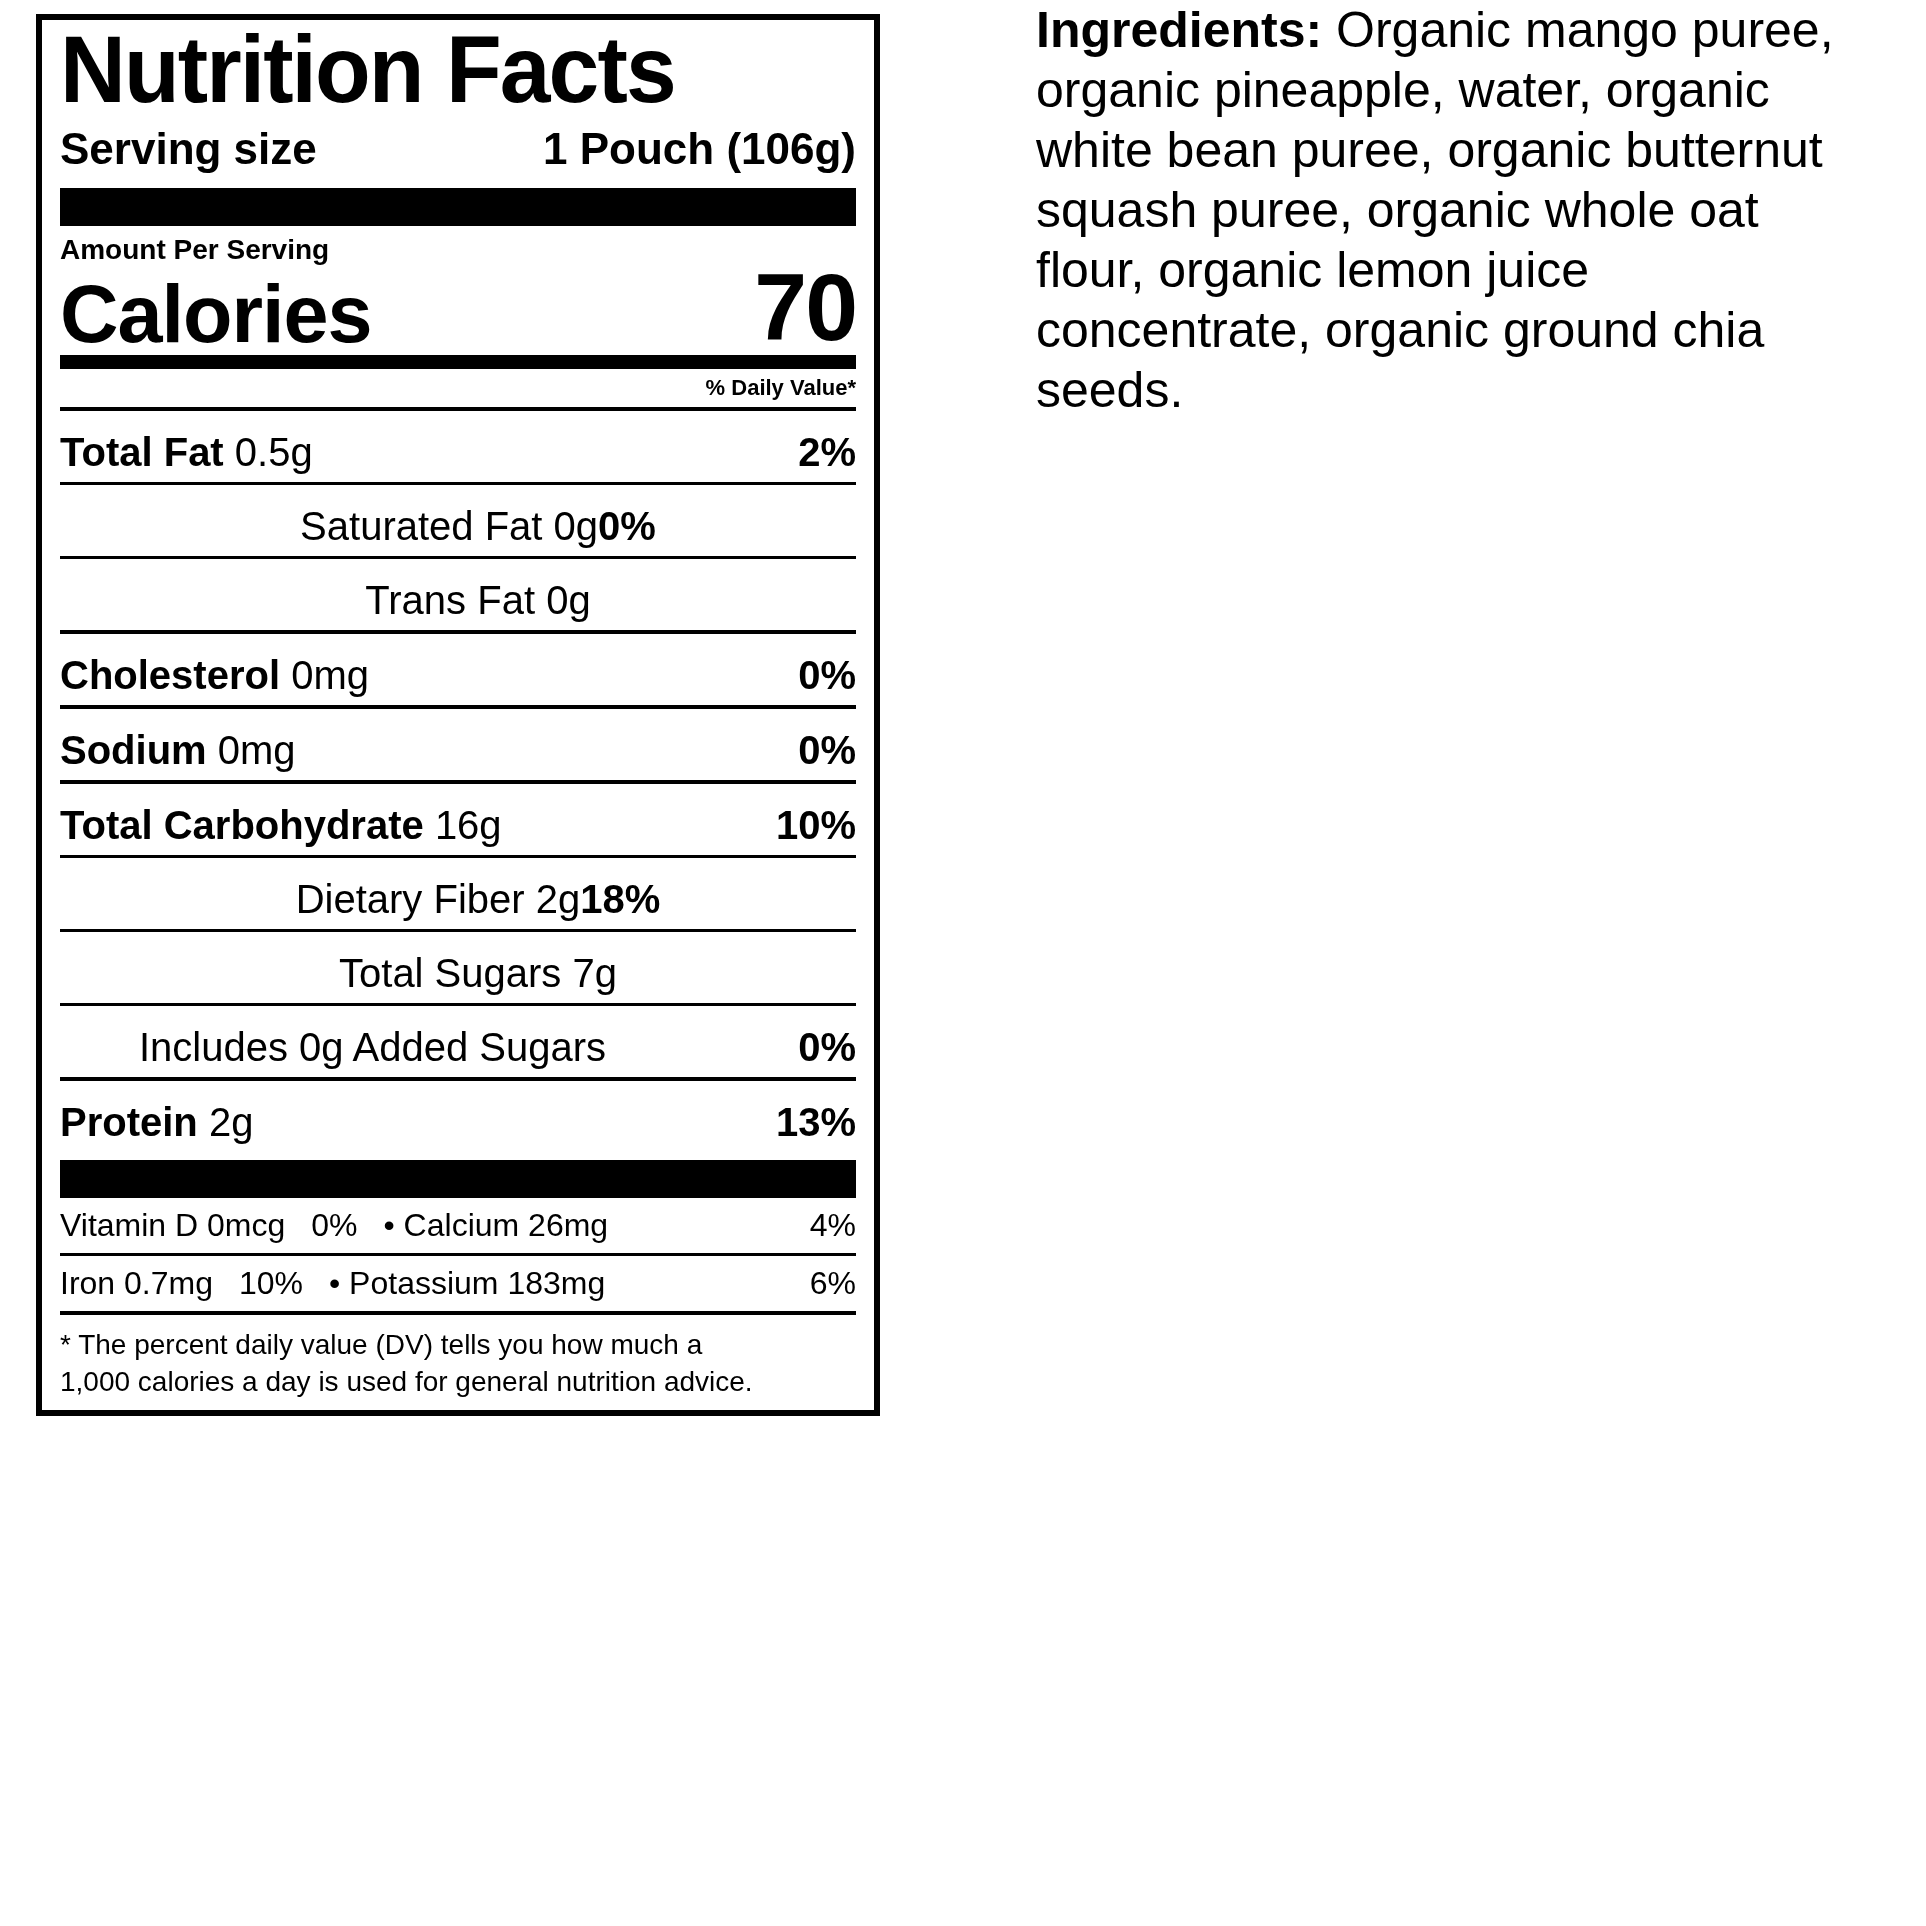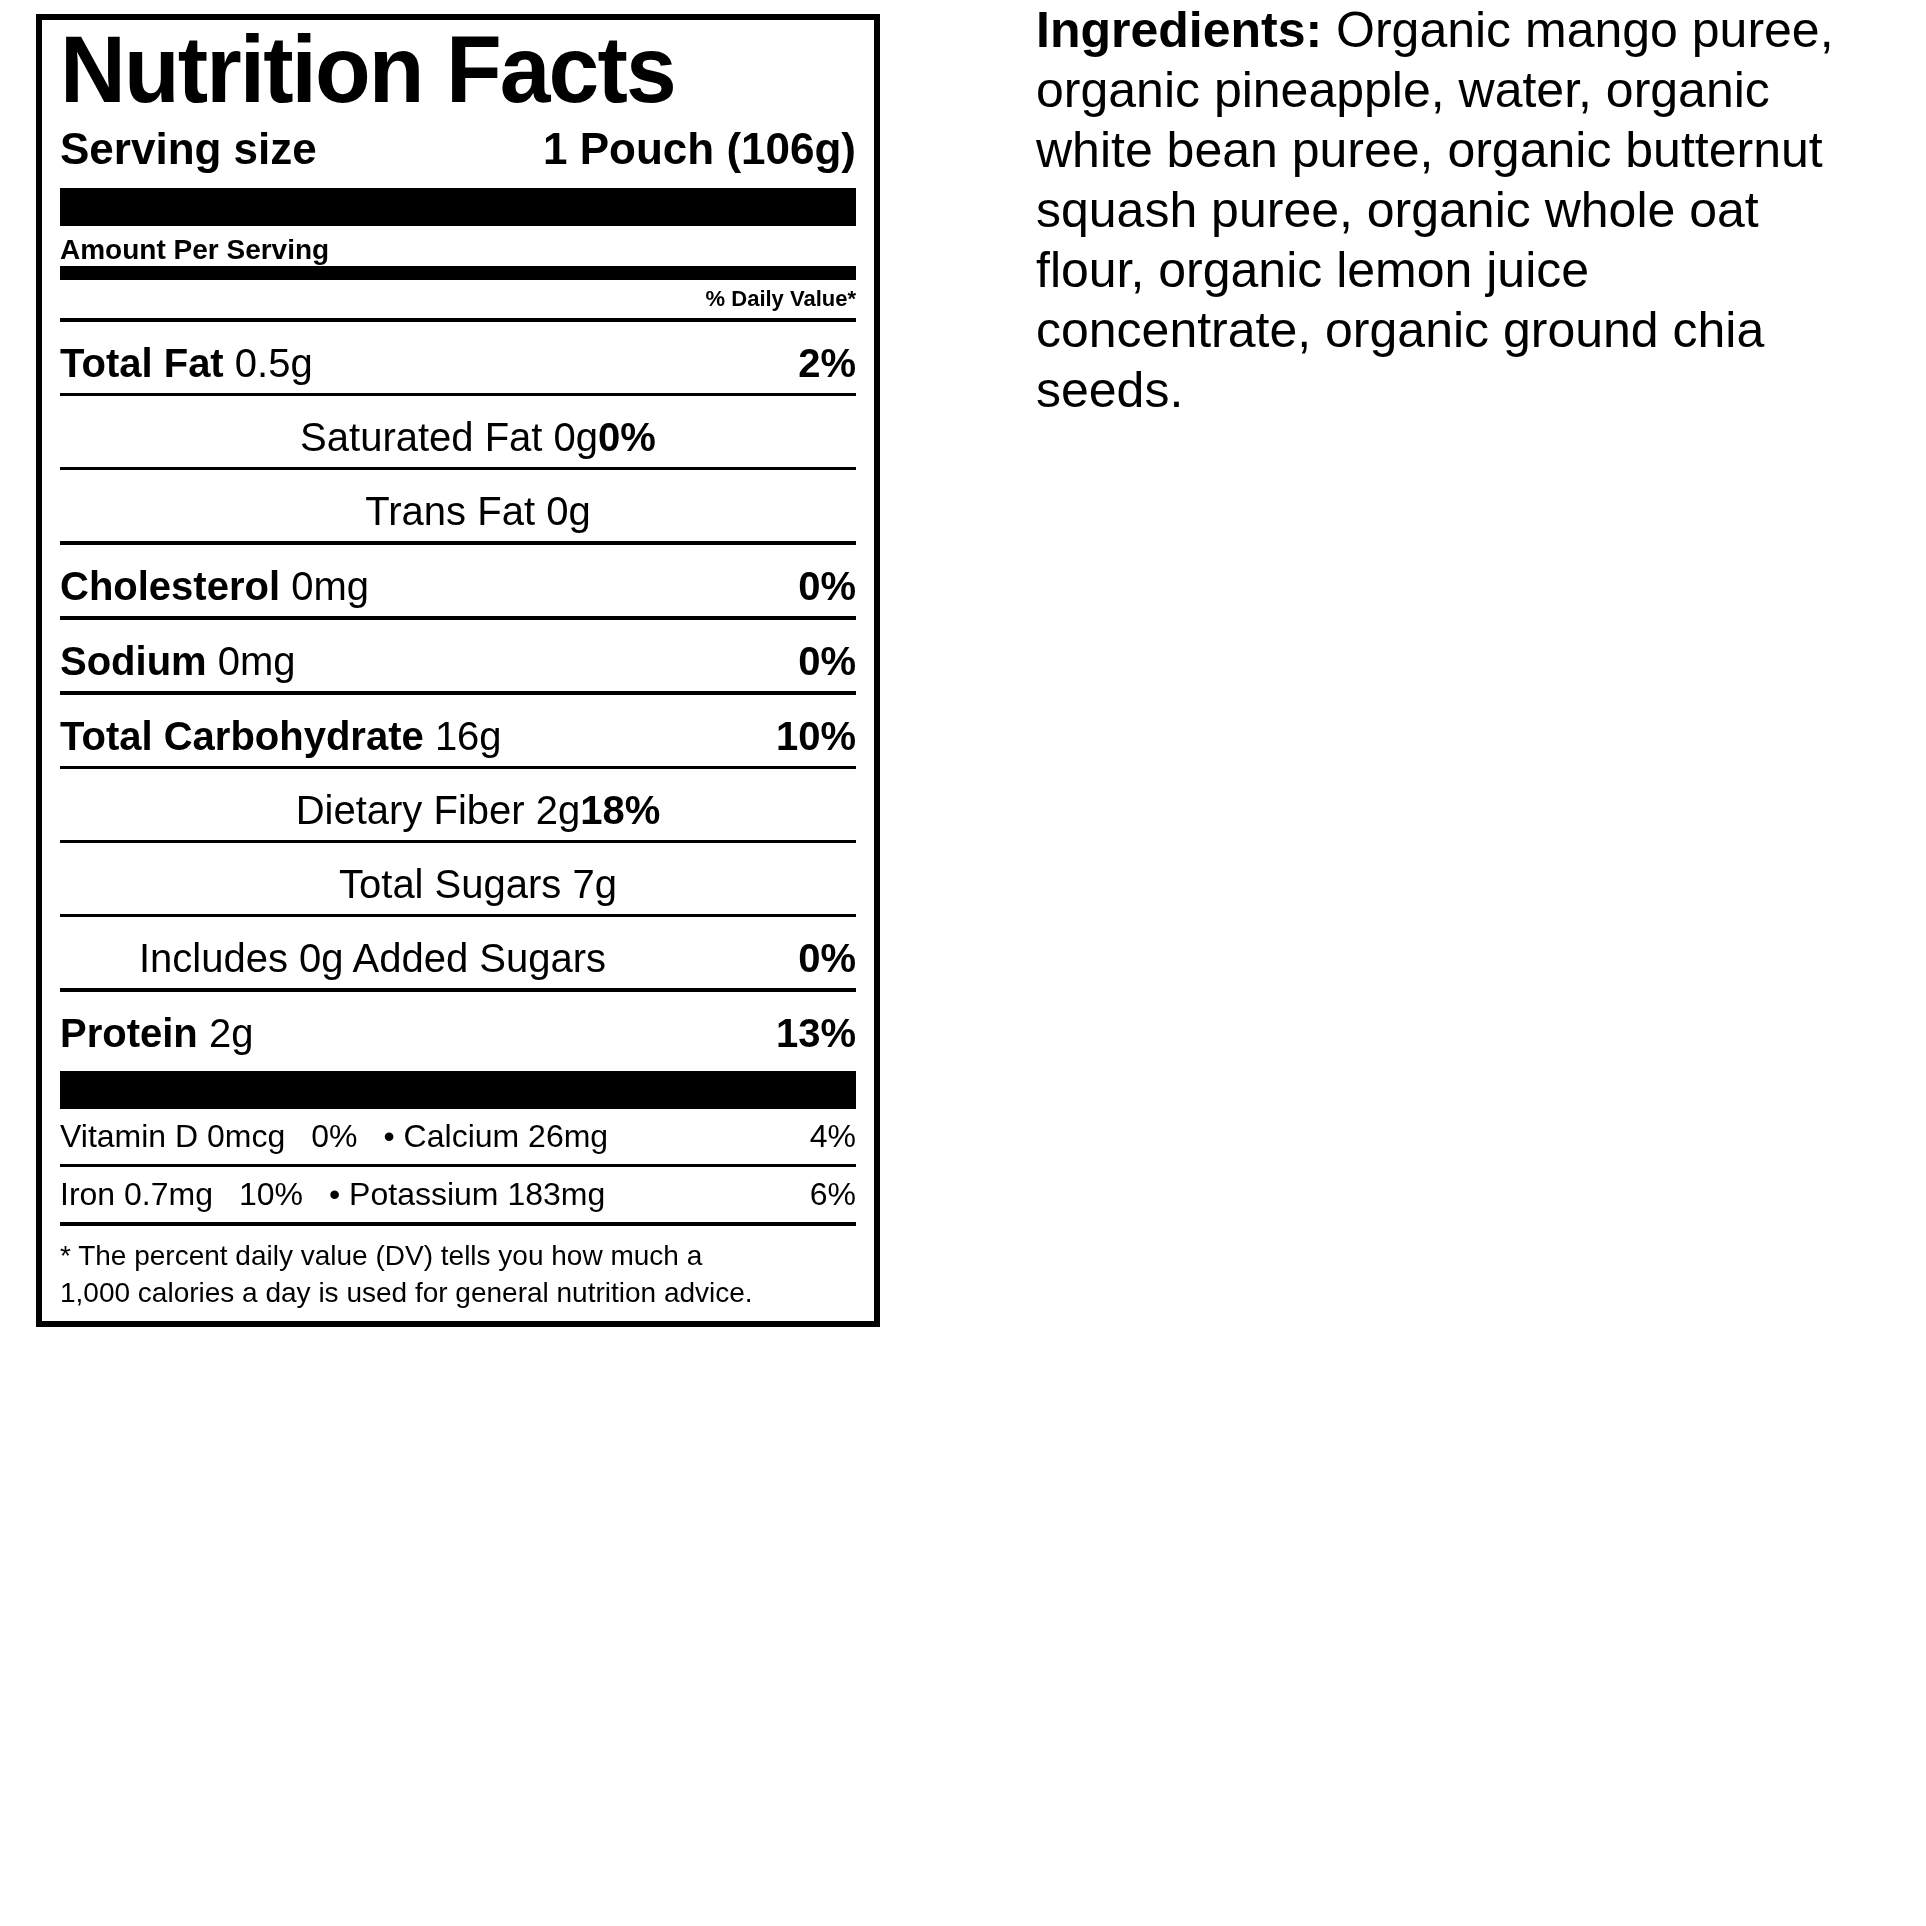--- a/index.html
+++ b/index.html
@@ -163,20 +163,24 @@
 
       <div class="nf-serving-row">
         <span class="nf-serving-label">Serving size</span>
         <span class="nf-serving-value">1 Pouch (106g)</span>
       </div>
 
       <div class="rule-thick"></div>
 
       <div class="amount-per">Amount Per Serving</div>
 
+      <div class="cal-row">
+        <span class="cal-label">Calories</span>
+        <span class="cal-value">70</span>
+      </div>
 
       <div class="rule-medium"></div>
 
       <div class="dv-header">% Daily Value*</div>
 
       <div class="rule-thin"></div>
       <div class="nut-row">
         <span class="left"><strong>Total Fat</strong> <span class="light">0.5g</span></span>
         <span class="right">2%</span>
       </div>

